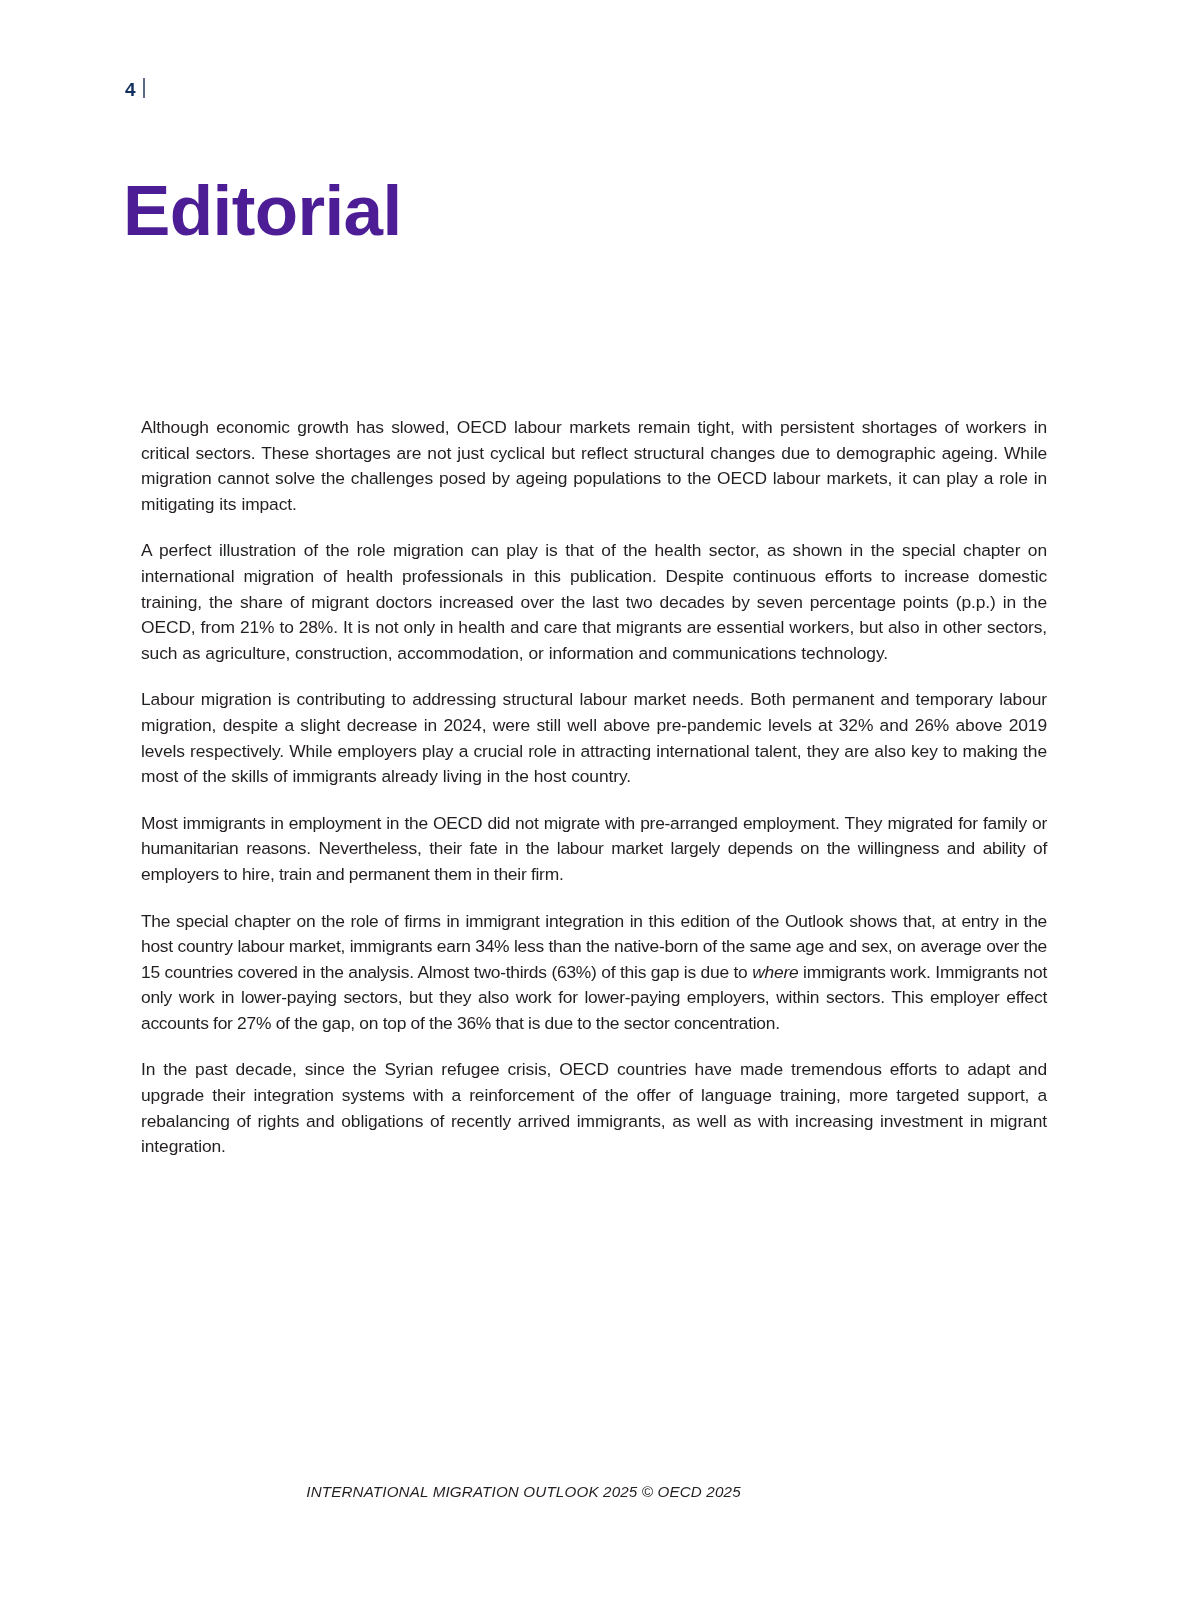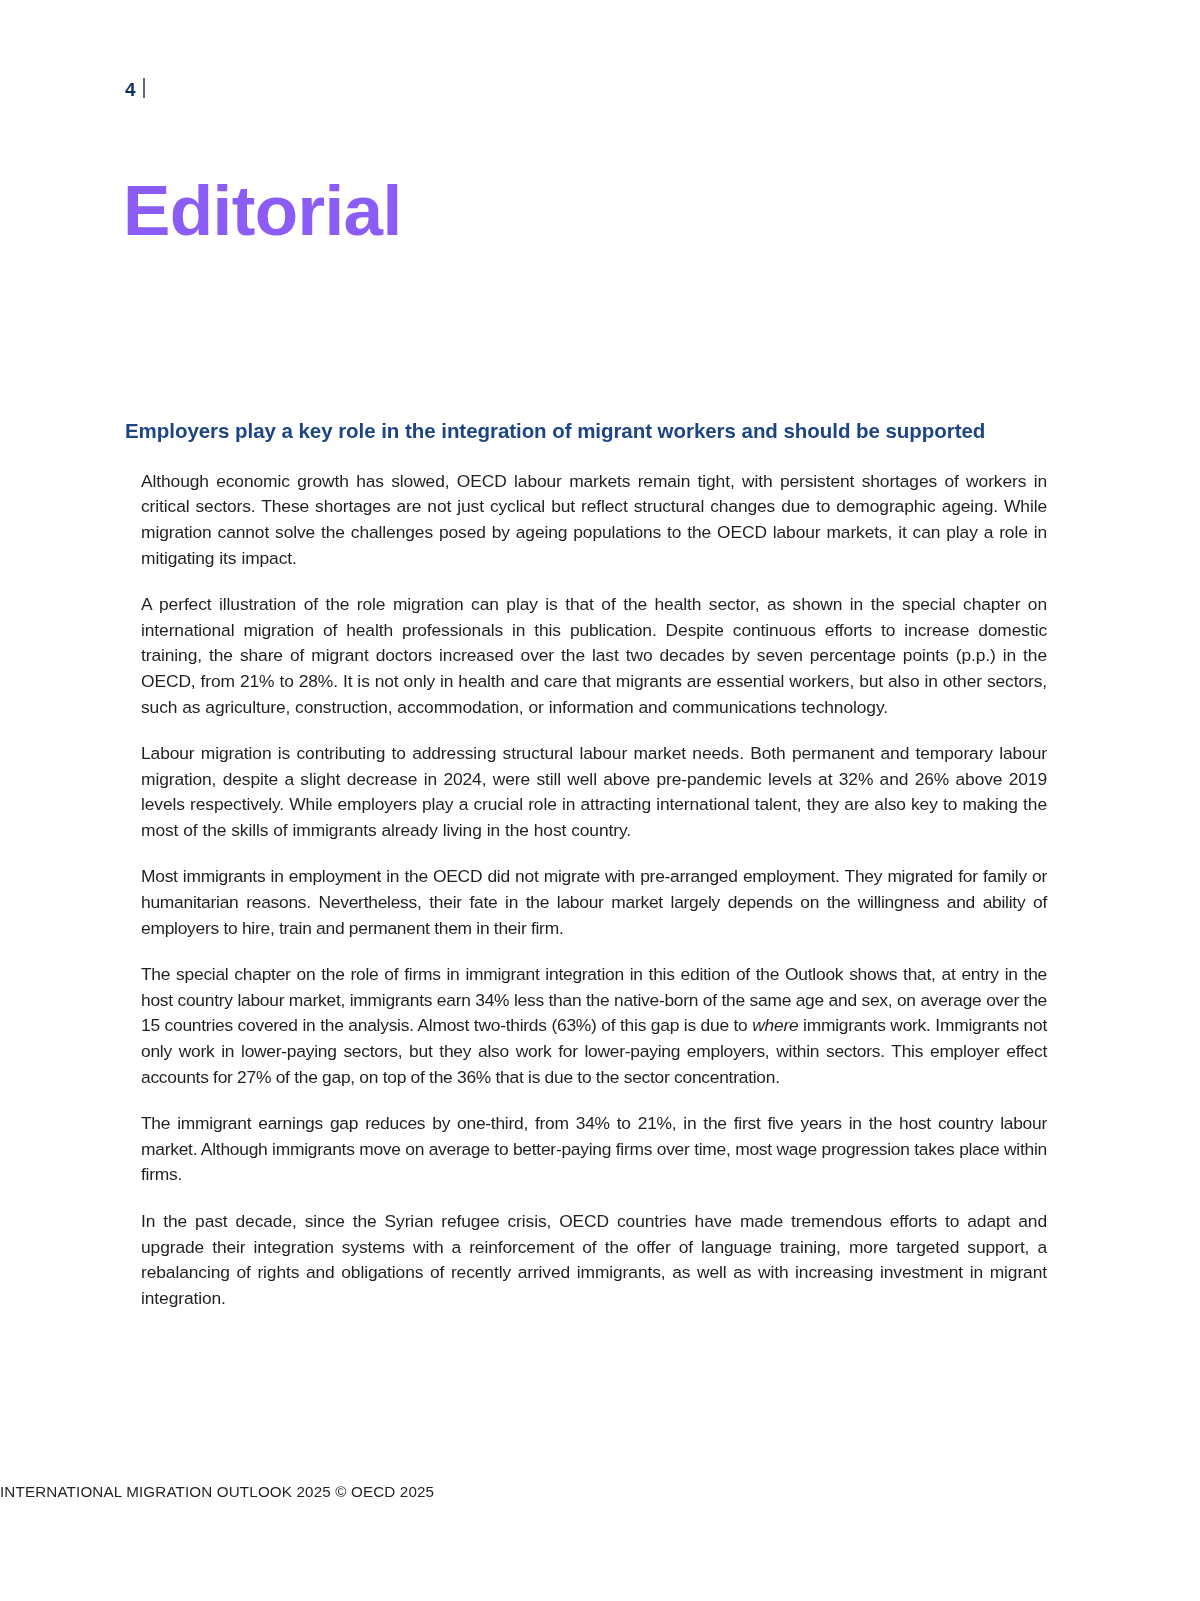--- a/index.html
+++ b/index.html
@@ -52,21 +52,21 @@
     top: 2px;
   }
 
   
   .page-title {
     position: absolute;
     left: 123px;
     top: 126px;
     font-size: 71px;
     font-weight: bold;
-    color: #8b5cf6;
+    color: #4c1d95;
     letter-spacing: -0.6px;
     line-height: 1.05;
     white-space: nowrap;
   }
 
   
   .content {
     position: absolute;
     left: 125px;
     top: 415px;
@@ -105,21 +105,22 @@
   p.body-par em {
   }
 
   
   .page-footer {
     position: absolute;
     left: 0;
     right: 0;
     top: 1483px;
     padding-right: 153px;
-    text-align: left;
+    text-align: center;
+    font-style: italic;
   }
 
   .footer-text {
     font-size: 15.2px;
     color: #231f20;
     letter-spacing: 0.15px;
     white-space: nowrap;
   }
 </style>
 </head>
@@ -129,33 +130,31 @@
 
   <div class="running-head">
     <span class="folio-number">4</span>
     <span class="folio-rule"></span>
   </div>
 
   <h1 class="page-title">Editorial</h1>
 
   <div class="content">
 
-    <h2 class="section-heading">Employers play a key role in the integration of migrant workers and should be supported</h2>
 
     <p class="body-par">Although economic growth has slowed, OECD labour markets remain tight, with persistent shortages of workers in critical sectors. These shortages are not just cyclical but reflect structural changes due to demographic ageing. While migration cannot solve the challenges posed by ageing populations to the OECD labour markets, it can play a role in mitigating its impact.</p>
 
     <p class="body-par">A perfect illustration of the role migration can play is that of the health sector, as shown in the special chapter on international migration of health professionals in this publication. Despite continuous efforts to increase domestic training, the share of migrant doctors increased over the last two decades by seven percentage points (p.p.) in the OECD, from 21% to 28%. It is not only in health and care that migrants are essential workers, but also in other sectors, such as agriculture, construction, accommodation, or information and communications technology.</p>
 
     <p class="body-par">Labour migration is contributing to addressing structural labour market needs. Both permanent and temporary labour migration, despite a slight decrease in 2024, were still well above pre-pandemic levels at 32% and 26% above 2019 levels respectively. While employers play a crucial role in attracting international talent, they are also key to making the most of the skills of immigrants already living in the host country.</p>
 
     <p class="body-par tight">Most immigrants in employment in the OECD did not migrate with pre-arranged employment. They migrated for family or humanitarian reasons. Nevertheless, their fate in the labour market largely depends on the willingness and ability of employers to hire, train and permanent them in their firm.</p>
 
     <p class="body-par tight"><span>The special chapter on the role of firms in immigrant integration in this edition of the Outlook shows that, at entry in the host country labour market, immigrants earn 34% less than the native-born of the same age and sex, on average over the 15 countries covered in the analysis. Almost two-thirds (63%) of this gap is due to </span><em>where</em><span> immigrants work. Immigrants not only work in lower-paying sectors, but they also work for lower-paying employers, within sectors. This employer effect accounts for 27% of the gap, on top of the 36% that is due to the sector concentration.</span></p>
 
-    <p class="body-par tight">The immigrant earnings gap reduces by one-third, from 34% to 21%, in the first five years in the host country labour market. Although immigrants move on average to better-paying firms over time, most wage progression takes place within firms.</p>
 
     <p class="body-par">In the past decade, since the Syrian refugee crisis, OECD countries have made tremendous efforts to adapt and upgrade their integration systems with a reinforcement of the offer of language training, more targeted support, a rebalancing of rights and obligations of recently arrived immigrants, as well as with increasing investment in migrant integration.</p>
 
   </div>
 
   <div class="page-footer">
     <span class="footer-text">INTERNATIONAL MIGRATION OUTLOOK 2025 © OECD 2025</span>
   </div>
 
 </div>

